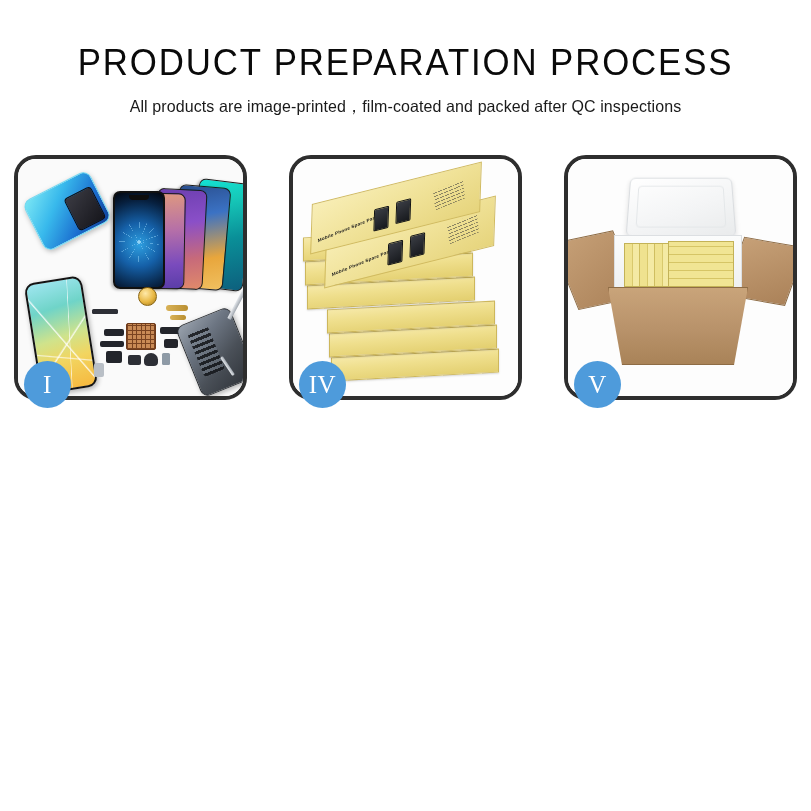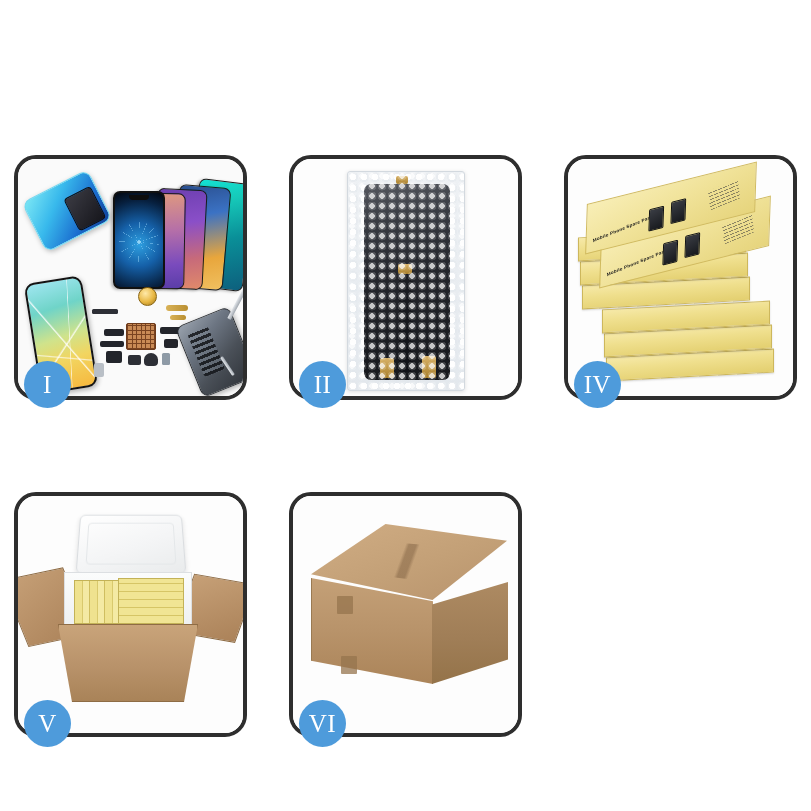--- a/index.html
+++ b/index.html
@@ -384,20 +384,24 @@
   }
   .c6-tape {
     position:absolute; background: rgba(150,116,78,.75); border-radius:1px;
   }
 </style>
 </head>
 <body>
 
 <div id="page">
 
+  <div class="header">
+    <div class="main-title">PRODUCT PREPARATION PROCESS</div>
+    <div class="sub-title">All products are image-printed，film-coated and packed after QC inspections</div>
+  </div>
 
   <div class="grid">
 
     <div class="panel">
       <div class="panel-clip p1">
 
         <div class="tilt-screen"></div>
 
         <div class="phone-fan">
           <div class="fan-phone fp5"></div>
@@ -431,34 +435,20 @@
         </div>
 
         <div class="backplate"></div>
         <div class="tool" style="right:4px;top:128px;width:4px;height:34px;transform:rotate(28deg);"></div>
         <div class="tool" style="right:14px;top:196px;width:3px;height:22px;transform:rotate(-34deg);"></div>
 
       </div>
       <div class="badge">I</div>
     </div>
 
-    <div class="panel">
-      <div class="panel-clip p2">
-        <div class="bubble-pack">
-          <div class="bp-screen"></div>
-          <div class="bp-cable"></div>
-          <div class="bp-conn" style="left:48px;top:4px;width:12px;height:8px;"></div>
-          <div class="bp-conn" style="left:50px;top:92px;width:14px;height:10px;"></div>
-          <div class="bp-conn" style="left:32px;top:186px;width:14px;height:20px;"></div>
-          <div class="bp-conn" style="left:74px;top:184px;width:14px;height:22px;"></div>
-          <div class="bubble-overlay"></div>
-        </div>
-      </div>
-      <div class="badge">II</div>
-    </div>
 
 
     <div class="panel">
       <div class="panel-clip p4">
         <div class="stack">
 
           <div class="sbox" style="left:30px; top:176px; width:168px; height:24px; transform: skewY(-3deg);"></div>
           <div class="sbox" style="left:28px; top:152px; width:168px; height:24px; transform: skewY(-3deg);"></div>
           <div class="sbox" style="left:26px; top:128px; width:168px; height:24px; transform: skewY(-3deg);"></div>
           <div class="sbox" style="left:6px;  top:104px; width:168px; height:24px; transform: skewY(-3deg);"></div>
@@ -490,26 +480,15 @@
         <div class="flap flap-r"></div>
         <div class="foam-lid"></div>
         <div class="foam-body"></div>
         <div class="yellow-fill"></div>
         <div class="yellow-fill2"></div>
         <div class="carton"></div>
       </div>
       <div class="badge">V</div>
     </div>
 
-    <div class="panel">
-      <div class="panel-clip p6">
-        <div class="c6-top"></div>
-        <div class="c6-seam"></div>
-        <div class="c6-front"></div>
-        <div class="c6-side"></div>
-        <div class="c6-tape" style="left:44px; top:100px; width:16px; height:18px;"></div>
-        <div class="c6-tape" style="left:48px; top:160px; width:16px; height:18px;"></div>
-      </div>
-      <div class="badge">VI</div>
-    </div>
 
   </div>
 </div>
 
 </body></html>

